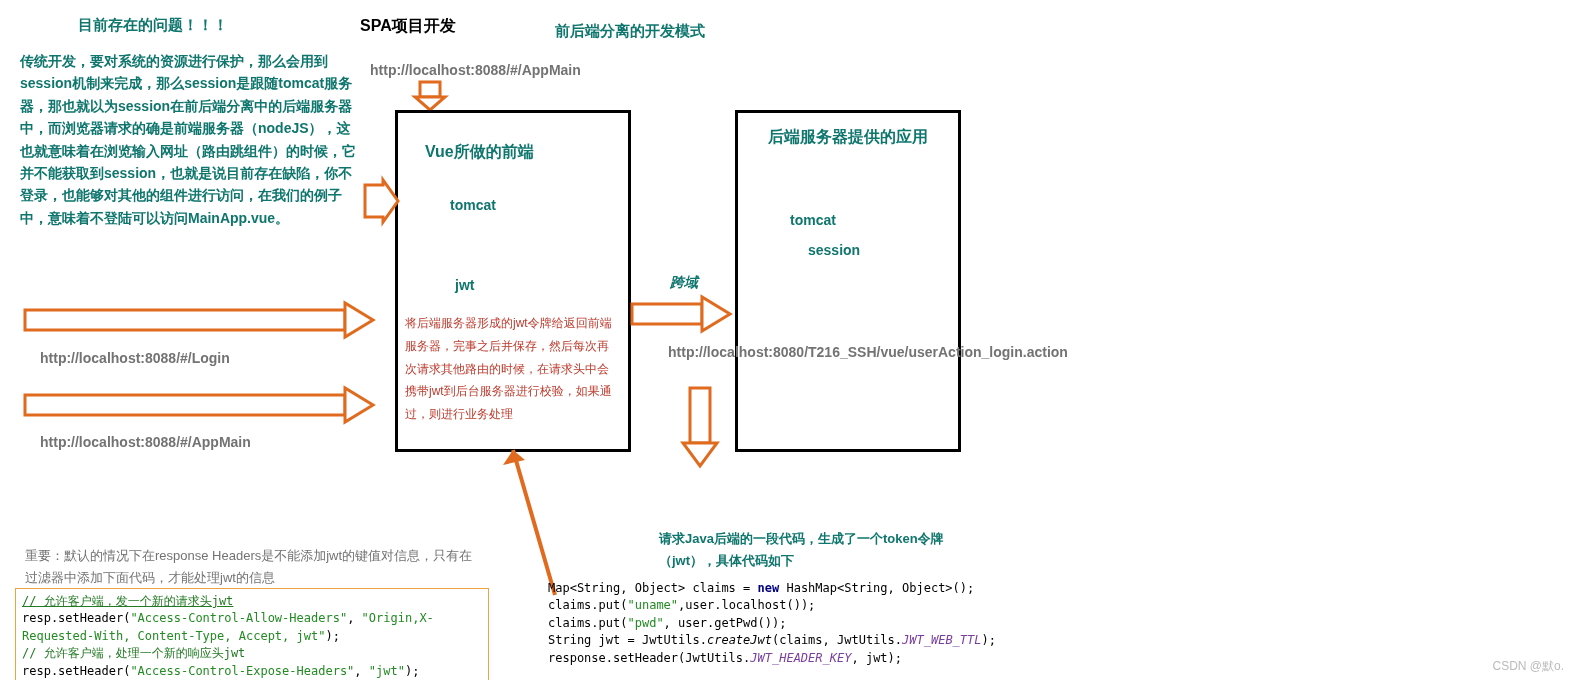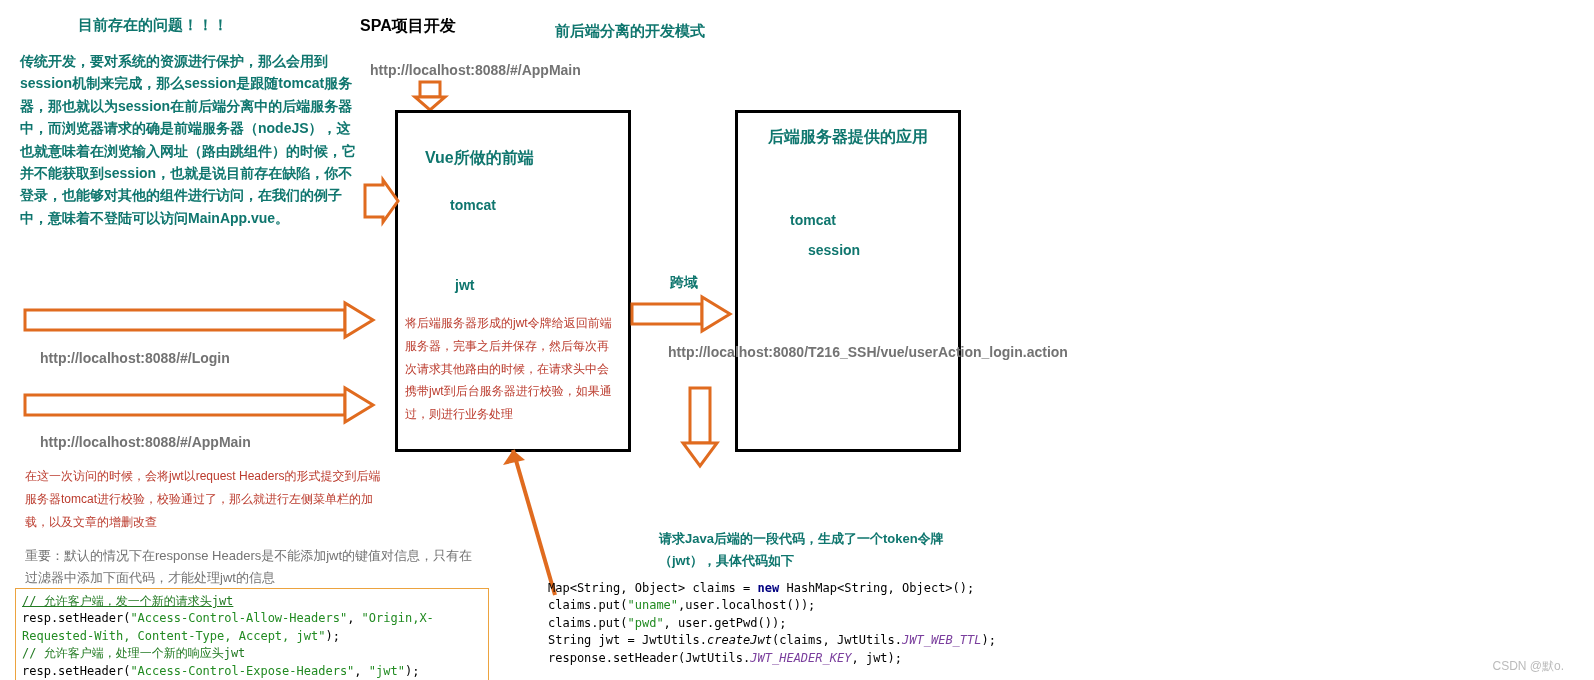--- a/index.html
+++ b/index.html
@@ -31,31 +31,31 @@
 
   <div class="txt orange" style="left:20px;top:50px;width:340px;font-size:14px;line-height:1.6;">传统开发，要对系统的资源进行保护，那么会用到session机制来完成，那么session是跟随tomcat服务器，那也就以为session在前后端分离中的后端服务器中，而浏览器请求的确是前端服务器（nodeJS），这也就意味着在浏览输入网址（路由跳组件）的时候，它并不能获取到session，也就是说目前存在缺陷，你不登录，也能够对其他的组件进行访问，在我们的例子中，意味着不登陆可以访问MainApp.vue。</div>
 
   <div class="txt blue" style="left:370px;top:60px;">http://localhost:8088/#/AppMain</div>
   <svg style="left:410px;top:82px;width:40px;height:30px;">
     <rect x="10" y="0" width="20" height="15" fill="none" stroke="#e06b1f" stroke-width="3"></rect>
     <polygon points="5,15 35,15 20,28" fill="#fff" stroke="#e06b1f" stroke-width="3"></polygon>
   </svg>
 
   <div class="box" style="left:395px;top:110px;width:230px;height:336px;"></div>
-  <div class="txt orange" style="left:425px;top:146px;font-size:16px;">Vue所做的前端</div>
+  <div class="txt orange" style="left:425px;top:140px;font-size:16px;">Vue所做的前端</div>
   <div class="txt orange" style="left:450px;top:195px;font-size:14px;">tomcat</div>
   <div class="txt orange" style="left:455px;top:275px;font-size:14px;">jwt</div>
   <div class="txt red" style="left:405px;top:312px;width:215px;line-height:1.9;">将后端服务器形成的jwt令牌给返回前端服务器，完事之后并保存，然后每次再次请求其他路由的时候，在请求头中会携带jwt到后台服务器进行校验，如果通过，则进行业务处理</div>
 
   <div class="box" style="left:735px;top:110px;width:220px;height:336px;"></div>
   <div class="txt orange" style="left:768px;top:125px;width:170px;font-size:16px;">后端服务器提供的应用</div>
   <div class="txt orange" style="left:790px;top:210px;font-size:14px;">tomcat</div>
   <div class="txt orange" style="left:808px;top:240px;font-size:14px;">session</div>
 
-  <div class="txt orange" style="left:670px;top:272px;font-size:14px;">跨域</div>
+  <div class="txt orange" style="left:670px;top:272px;font-size:14px;font-style:italic;">跨域</div>
   <svg style="left:632px;top:294px;width:100px;height:40px;">
     <rect x="0" y="10" width="70" height="20" fill="none" stroke="#e06b1f" stroke-width="3"></rect>
     <polygon points="70,3 70,37 98,20" fill="#fff" stroke="#e06b1f" stroke-width="3"></polygon>
   </svg>
 
   <svg style="left:365px;top:180px;width:35px;height:42px;">
     <polygon points="0,5 18,5 18,0 33,21 18,42 18,37 0,37" fill="#fff" stroke="#e06b1f" stroke-width="3"></polygon>
   </svg>
 
   <svg style="left:25px;top:300px;width:350px;height:40px;">
@@ -63,21 +63,20 @@
     <polygon points="320,3 320,37 348,20" fill="#fff" stroke="#e06b1f" stroke-width="3"></polygon>
   </svg>
   <div class="txt blue" style="left:40px;top:348px;">http://localhost:8088/#/Login</div>
 
   <svg style="left:25px;top:385px;width:350px;height:40px;">
     <rect x="0" y="10" width="320" height="20" fill="none" stroke="#e06b1f" stroke-width="3"></rect>
     <polygon points="320,3 320,37 348,20" fill="#fff" stroke="#e06b1f" stroke-width="3"></polygon>
   </svg>
   <div class="txt blue" style="left:40px;top:432px;">http://localhost:8088/#/AppMain</div>
 
-  <div class="txt red" style="left:25px;top:465px;width:360px;line-height:1.9;">在这一次访问的时候，会将jwt以request Headers的形式提交到后端服务器tomcat进行校验，校验通过了，那么就进行左侧菜单栏的加载，以及文章的增删改查</div>
 
   <div class="txt blue" style="left:25px;top:545px;width:460px;font-weight:normal;font-size:13px;line-height:1.7;">重要：默认的情况下在response Headers是不能添加jwt的键值对信息，只有在过滤器中添加下面代码，才能处理jwt的信息</div>
 
   <div class="txt blue" style="left:668px;top:342px;width:300px;line-height:1.5;">http://localhost:8080/T216_SSH/vue/userAction_login.action</div>
 
   <svg style="left:680px;top:388px;width:40px;height:80px;">
     <rect x="10" y="0" width="20" height="55" fill="none" stroke="#e06b1f" stroke-width="3"></rect>
     <polygon points="3,55 37,55 20,78" fill="#fff" stroke="#e06b1f" stroke-width="3"></polygon>
   </svg>
 

